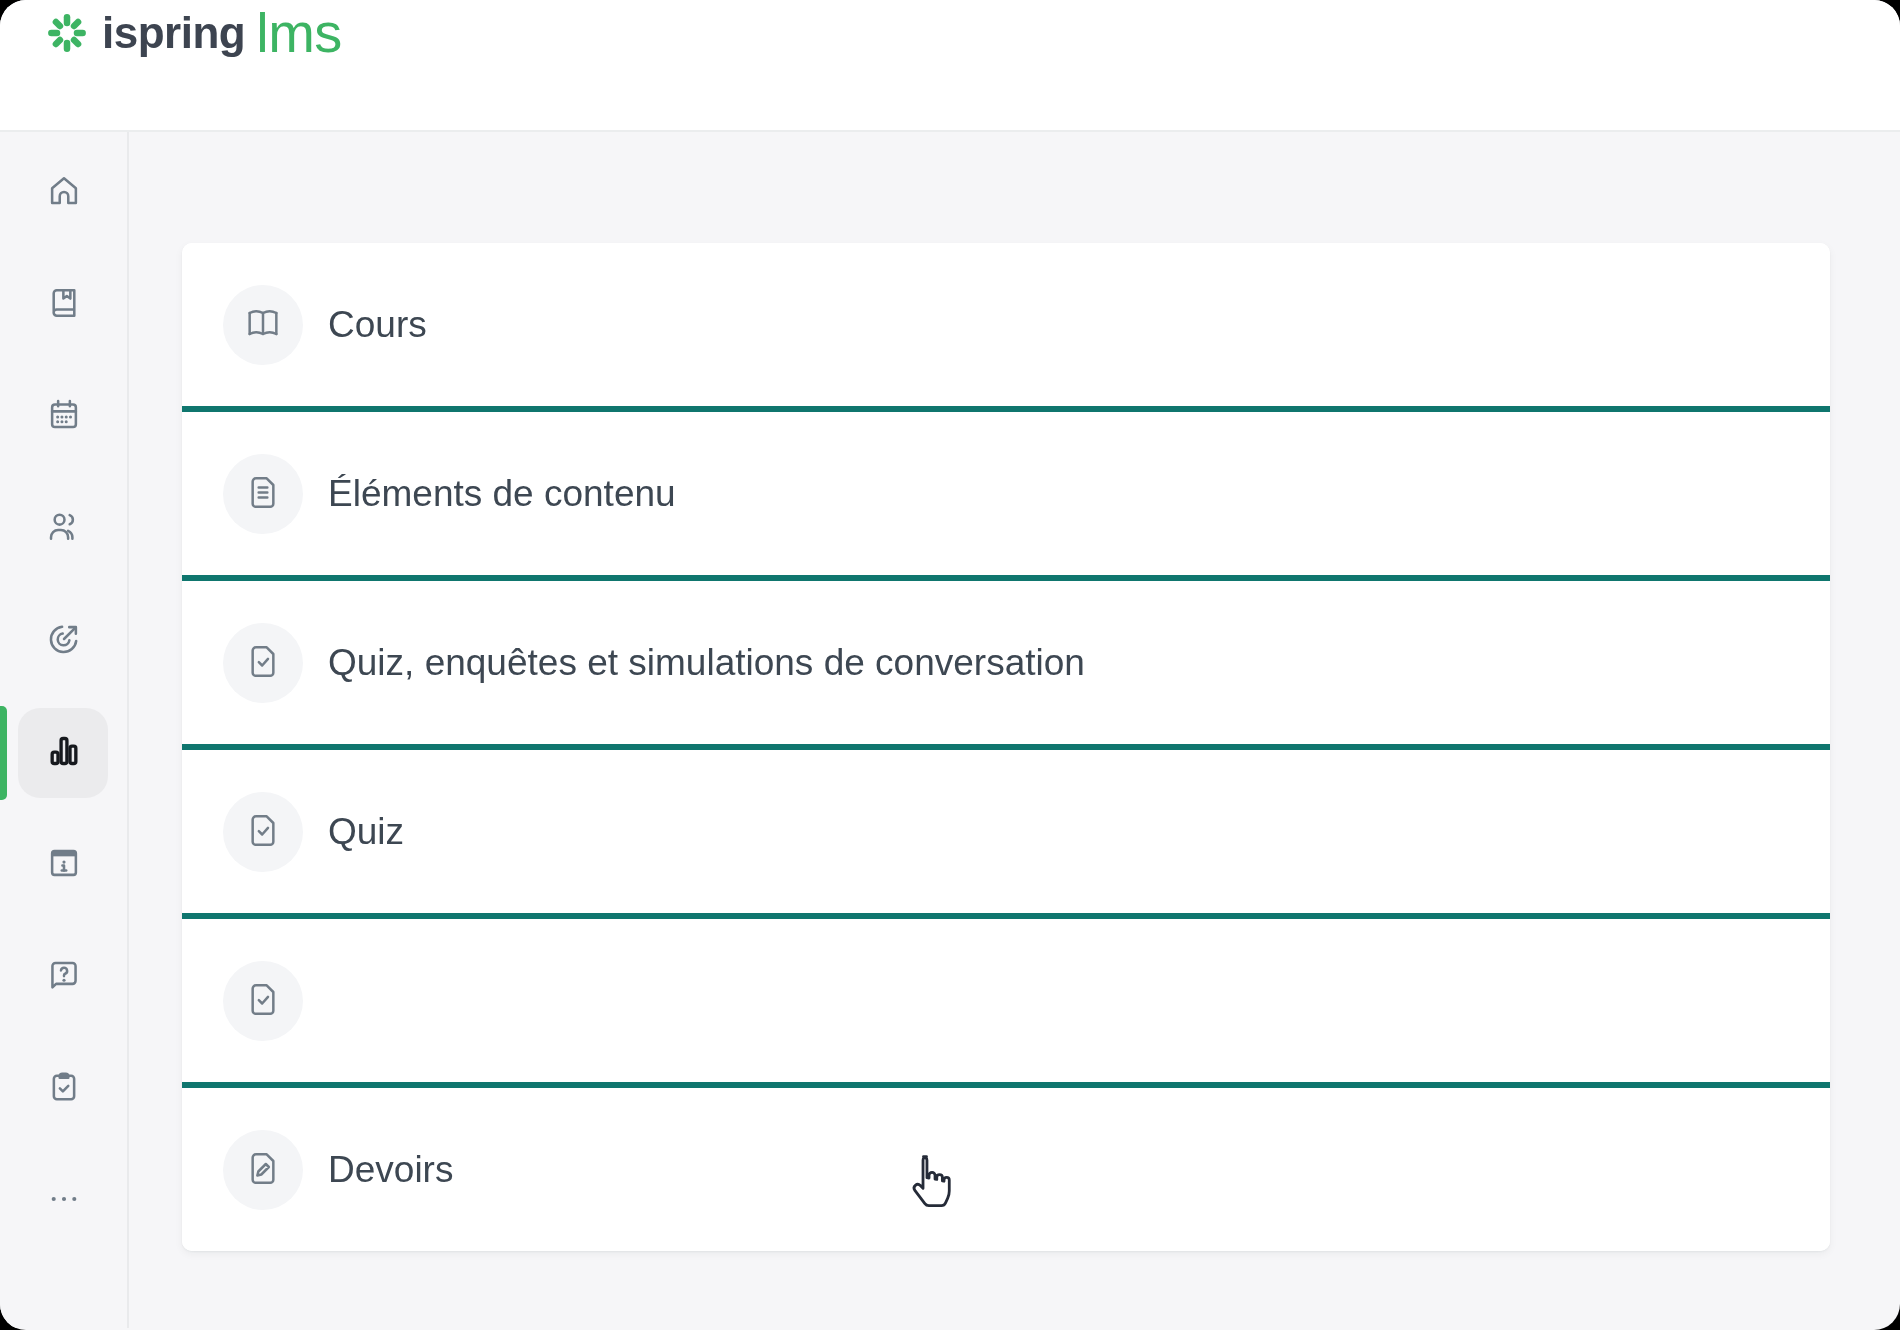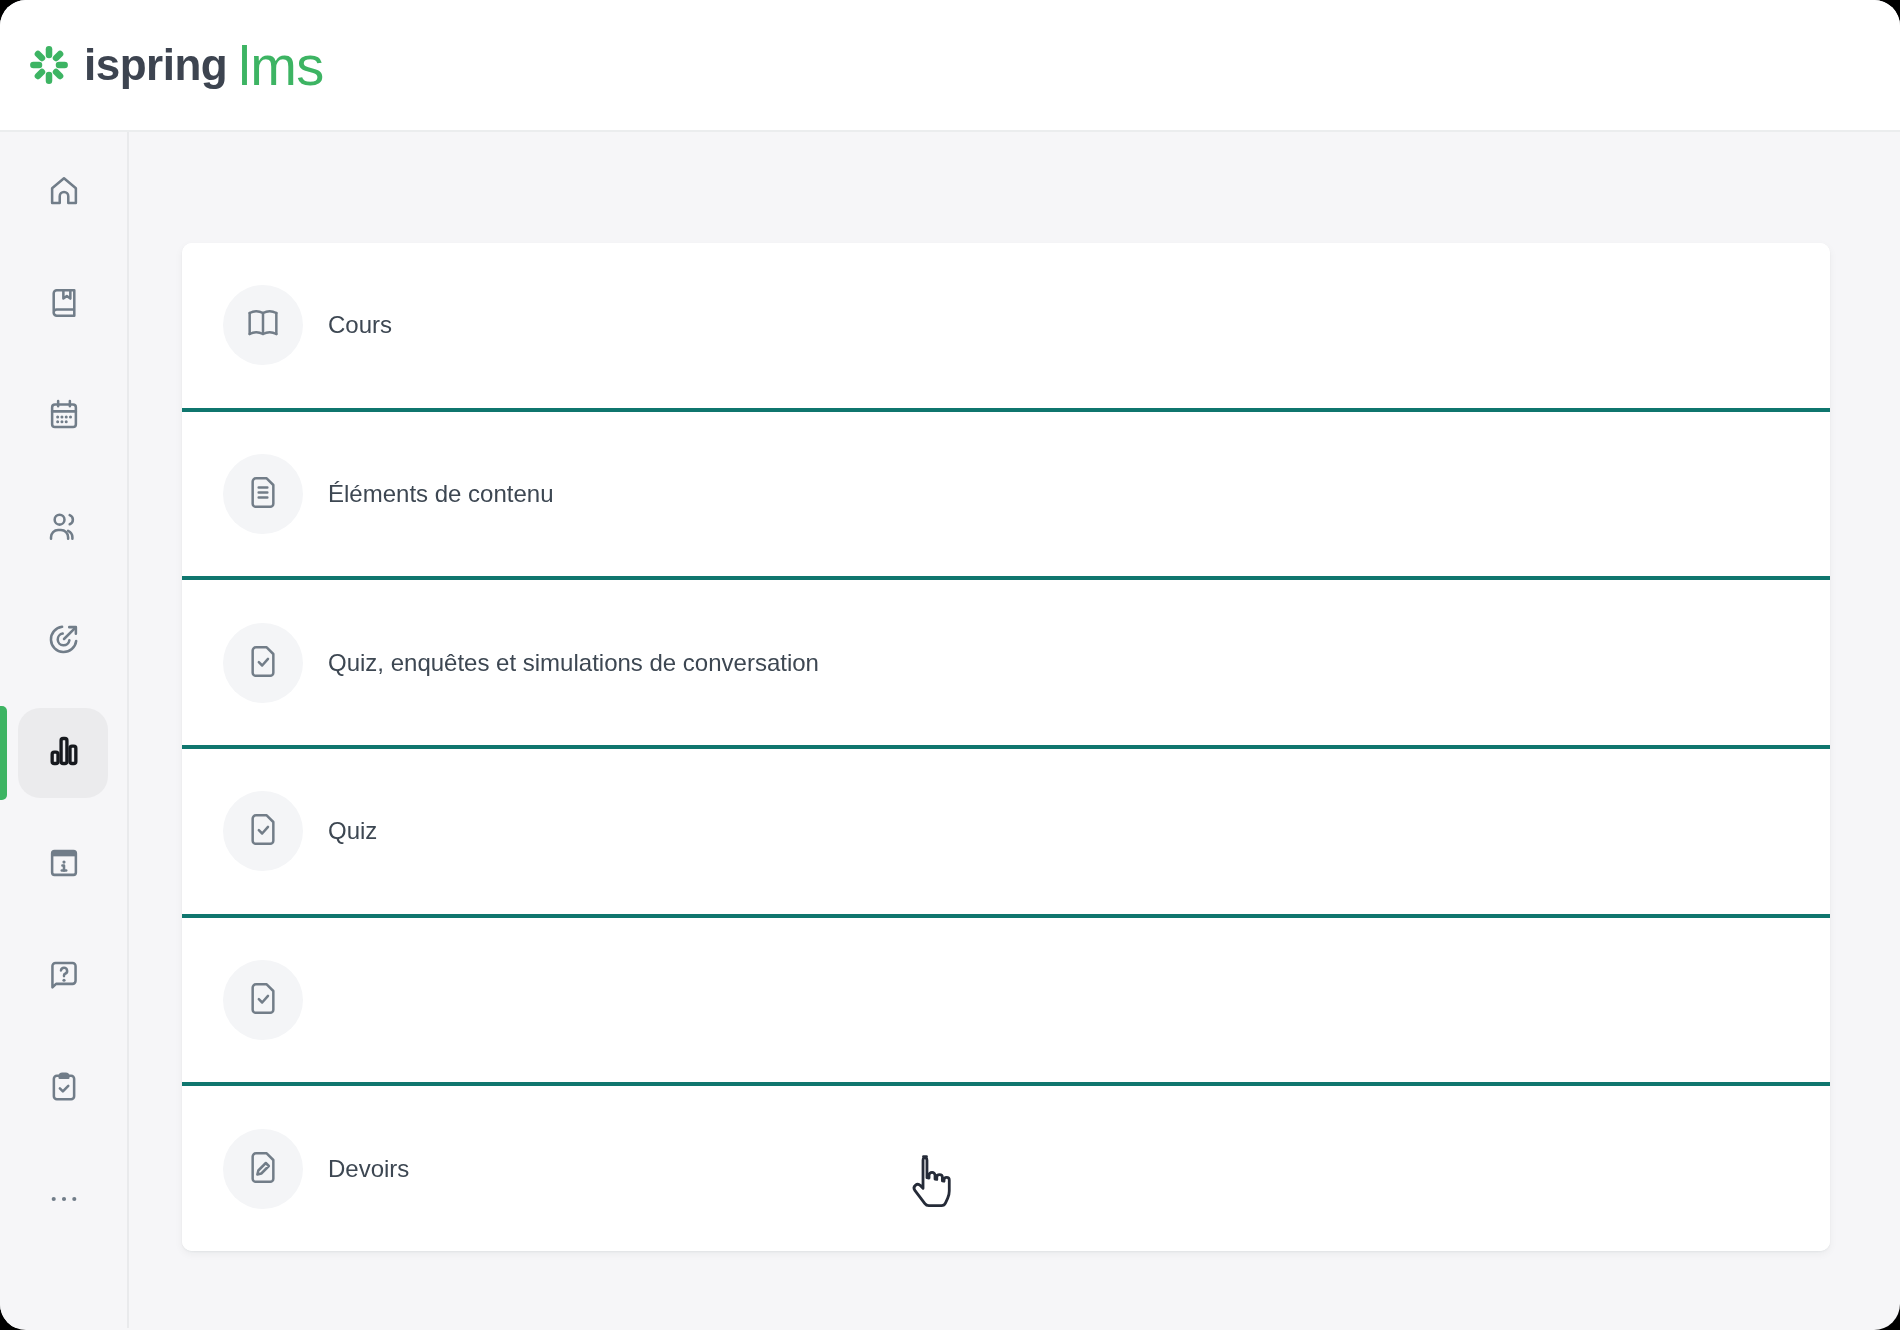--- a/index.html
+++ b/index.html
@@ -2,21 +2,21 @@
 <html style="--accent: #3db463; --brand-green: #3db463; --brand-dark: #3d4450; --selected-icon: #16191e; --sidebar-icon: #717d89; --row-icon: #727d88; --row-text: #3d4752; --section-title: #8b96a1; --bg: #f6f6f8; --card-bg: #ffffff; --hover-bg: #f2f2f4;"><head>
 <meta charset="utf-8">
 <style>
   html,body{margin:0;padding:0;background:#000;width:1900px;height:1330px;
     font-family:"Liberation Sans",sans-serif;-webkit-font-smoothing:antialiased;}
   .stage{position:relative;width:1900px;height:1330px;overflow:hidden;}
   .window{position:absolute;inset:0;border-radius:26px;overflow:hidden;
     background:var(--bg,#f6f6f8);}
   
   .topbar{height:132px;background:#fff;border-bottom:2px solid #ebedee;
-    display:flex;align-items:center;padding-left:28px;box-sizing:border-box;}
+    display:flex;align-items:flex-start;padding-left:46px;box-sizing:border-box;}
   .logo{display:flex;align-items:center;}
   .logo svg{display:block;}
   .logo-name{font-size:44px;font-weight:700;color:var(--brand-dark,#3d4450);
     letter-spacing:-0.5px;margin-left:14px;}
   .logo-product{font-size:56px;font-weight:500;color:var(--brand-green,#3db463);
     margin-left:11px;letter-spacing:-0.5px;}
   
   .body-row{display:flex;height:1196px;}
   .sidebar{width:129px;flex:none;background:var(--bg,#f6f6f8);
     border-right:2px solid #e9eaec;box-sizing:border-box;padding-top:5px;position:relative;}
@@ -30,29 +30,29 @@
     border-radius:0 5px 5px 0;background:var(--accent,#3db463);}
   
   .main{flex:1;position:relative;}
   .section-title{position:absolute;left:54px;top:186px;font-size:20px;
     font-weight:700;letter-spacing:4px;color:var(--section-title,#8b96a1);}
   .card{position:absolute;left:53px;top:111px;width:1648px;height:1008px;
     background:var(--card-bg,#fff);border-radius:10px;overflow:hidden;
     box-shadow:0 1px 2px rgba(25,30,38,.05),0 3px 8px rgba(25,30,38,.05);
     display:flex;flex-direction:column;}
   .report-row{flex:1;display:flex;align-items:center;position:relative;
-    padding:0 44px 0 41px;box-sizing:border-box;border-top:4px solid #0f766e;
+    padding:0 44px 0 41px;box-sizing:border-box;border-top:6px solid #0f766e;
     cursor:pointer;background:#fff;}
   .report-row:first-child{border-top:none;}
   .report-row.hovered{background:var(--hover-bg,#f2f2f4);}
   .icon-circle{width:80px;height:80px;border-radius:50%;background:#f4f5f7;
     display:flex;align-items:center;justify-content:center;flex:none;}
   .icon-circle.bare{background:transparent;}
   .icon-circle svg{color:var(--row-icon,#727d88);}
-  .row-label{margin-left:25px;font-size:24px;color:var(--row-text,#3d4752);}
+  .row-label{margin-left:25px;font-size:37px;color:var(--row-text,#3d4752);}
   .chevron{margin-left:auto;display:flex;align-items:center;color:#9aa2ab;}
   
   .cursor{position:absolute;left:903px;top:1152px;pointer-events:none;}
 </style>
 </head>
 <body>
 
 <div class="stage">
 <div class="window">
 

